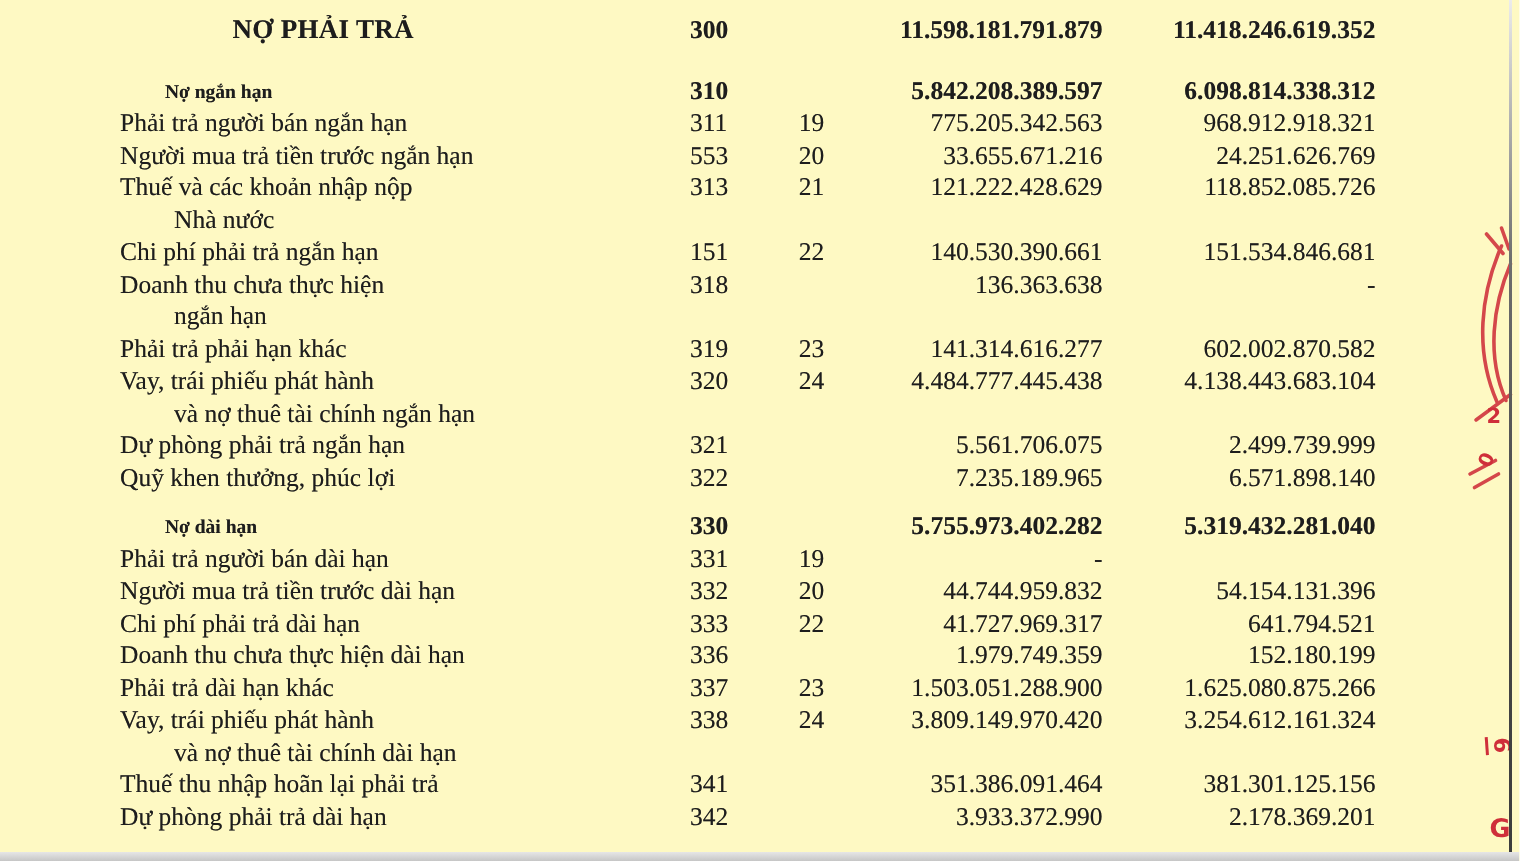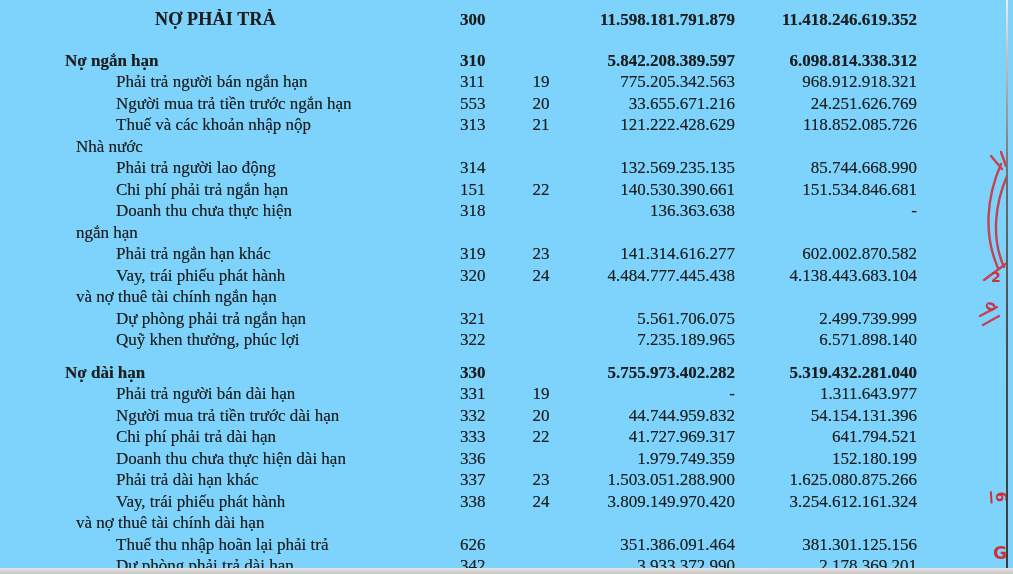--- a/index.html
+++ b/index.html
@@ -1,44 +1,44 @@
 <!DOCTYPE html>
 <html><head>
 <meta charset="utf-8">
 <style>
   html,body { margin:0; padding:0; background:#ffffff; }
   .page {
     position:relative;
     width:1013px; height:574px;
-    background:#7dd3fc;
+    background:#fef9c3;
     overflow:hidden;
     font-family:"Liberation Serif","DejaVu Serif",serif;
     color:#1d1d1d;
   }
   .rows { position:absolute; top:9px; left:0; width:100%; }
   .line {
     display:grid;
     grid-template-columns:460px 36px 90px 149px 182px;
     line-height:21.5px;
     height:21.5px;
     white-space:nowrap;
     font-size:17px;
     text-shadow:0 0 0.4px rgba(20,20,20,0.5);
   }
-  .c.label { padding-left:116px; overflow:visible; }
+  .c.label { padding-left:80px; overflow:visible; }
   .c.code  { text-align:left; }
   .c.note  { text-align:center;font-family:Liberation Serif, serif; }
   .c.v1    { text-align:right; }
   .c.v2    { text-align:right; }
   .row.grand .line, .row.section .line { font-weight:bold; }
   .row.grand .c.label { padding-left:155px; font-size:18px; letter-spacing:0.2px; }
-  .row.section .c.label { padding-left:65px; font-size:17px; }
+  .row.section .c.label { padding-left:110px; font-size:13px; }
   .row.gap-lg { margin-top:19px; }
   .row.gap-md { margin-top:11px; }
-  .line.cont .c.label { padding-left:76px; }
+  .line.cont .c.label { padding-left:116px; }
 
   
   .edge-line {
     position:absolute; left:1006px; top:0; width:2px; height:574px;
     background:linear-gradient(#ececec 0%, #b9b9b9 12%, #6f6f6f 30%, #4a4a4a 60%, #3c3c3c 100%);
   }
   .bottom-bar {
     position:absolute; left:0; bottom:0; width:100%; height:6px;
     background:linear-gradient(#e6e6e6, #c6c6c6);
   }
@@ -102,29 +102,20 @@
         <span class="c note">21</span>
         <span class="c v1">121.222.428.629</span>
         <span class="c v2">118.852.085.726</span>
       </div>
     <div class="line cont">
           <span class="c label"><span class="txt">Nhà nước</span></span>
         </div>
       </div>
       <div class="row item">
       <div class="line">
-        <span class="c label"><span class="txt">Phải trả người lao động</span></span>
-        <span class="c code">314</span>
-        <span class="c note"></span>
-        <span class="c v1">132.569.235.135</span>
-        <span class="c v2">85.744.668.990</span>
-      </div>
-    </div>
-      <div class="row item">
-      <div class="line">
         <span class="c label"><span class="txt">Chi phí phải trả ngắn hạn</span></span>
         <span class="c code">151</span>
         <span class="c note">22</span>
         <span class="c v1">140.530.390.661</span>
         <span class="c v2">151.534.846.681</span>
       </div>
     </div>
       <div class="row item">
       <div class="line">
         <span class="c label"><span class="txt">Doanh thu chưa thực hiện</span></span>
@@ -132,21 +123,21 @@
         <span class="c note"></span>
         <span class="c v1">136.363.638</span>
         <span class="c v2">-</span>
       </div>
     <div class="line cont">
           <span class="c label"><span class="txt">ngắn hạn</span></span>
         </div>
       </div>
       <div class="row item">
       <div class="line">
-        <span class="c label"><span class="txt">Phải trả ngắn hạn khác</span></span>
+        <span class="c label"><span class="txt">Phải trả phải hạn khác</span></span>
         <span class="c code">319</span>
         <span class="c note">23</span>
         <span class="c v1">141.314.616.277</span>
         <span class="c v2">602.002.870.582</span>
       </div>
     </div>
       <div class="row item">
       <div class="line">
         <span class="c label"><span class="txt">Vay, trái phiếu phát hành</span></span>
         <span class="c code">320</span>
@@ -184,21 +175,20 @@
         <span class="c v1">5.755.973.402.282</span>
         <span class="c v2">5.319.432.281.040</span>
       </div>
     </div>
       <div class="row item">
       <div class="line">
         <span class="c label"><span class="txt">Phải trả người bán dài hạn</span></span>
         <span class="c code">331</span>
         <span class="c note">19</span>
         <span class="c v1">-</span>
-        <span class="c v2">1.311.643.977</span>
       </div>
     </div>
       <div class="row item">
       <div class="line">
         <span class="c label"><span class="txt">Người mua trả tiền trước dài hạn</span></span>
         <span class="c code">332</span>
         <span class="c note">20</span>
         <span class="c v1">44.744.959.832</span>
         <span class="c v2">54.154.131.396</span>
       </div>
@@ -238,21 +228,21 @@
         <span class="c v1">3.809.149.970.420</span>
         <span class="c v2">3.254.612.161.324</span>
       </div>
     <div class="line cont">
           <span class="c label"><span class="txt">và nợ thuê tài chính dài hạn</span></span>
         </div>
       </div>
       <div class="row item">
       <div class="line">
         <span class="c label"><span class="txt">Thuế thu nhập hoãn lại phải trả</span></span>
-        <span class="c code">626</span>
+        <span class="c code">341</span>
         <span class="c note"></span>
         <span class="c v1">351.386.091.464</span>
         <span class="c v2">381.301.125.156</span>
       </div>
     </div>
       <div class="row item">
       <div class="line">
         <span class="c label"><span class="txt">Dự phòng phải trả dài hạn</span></span>
         <span class="c code">342</span>
         <span class="c note"></span>

